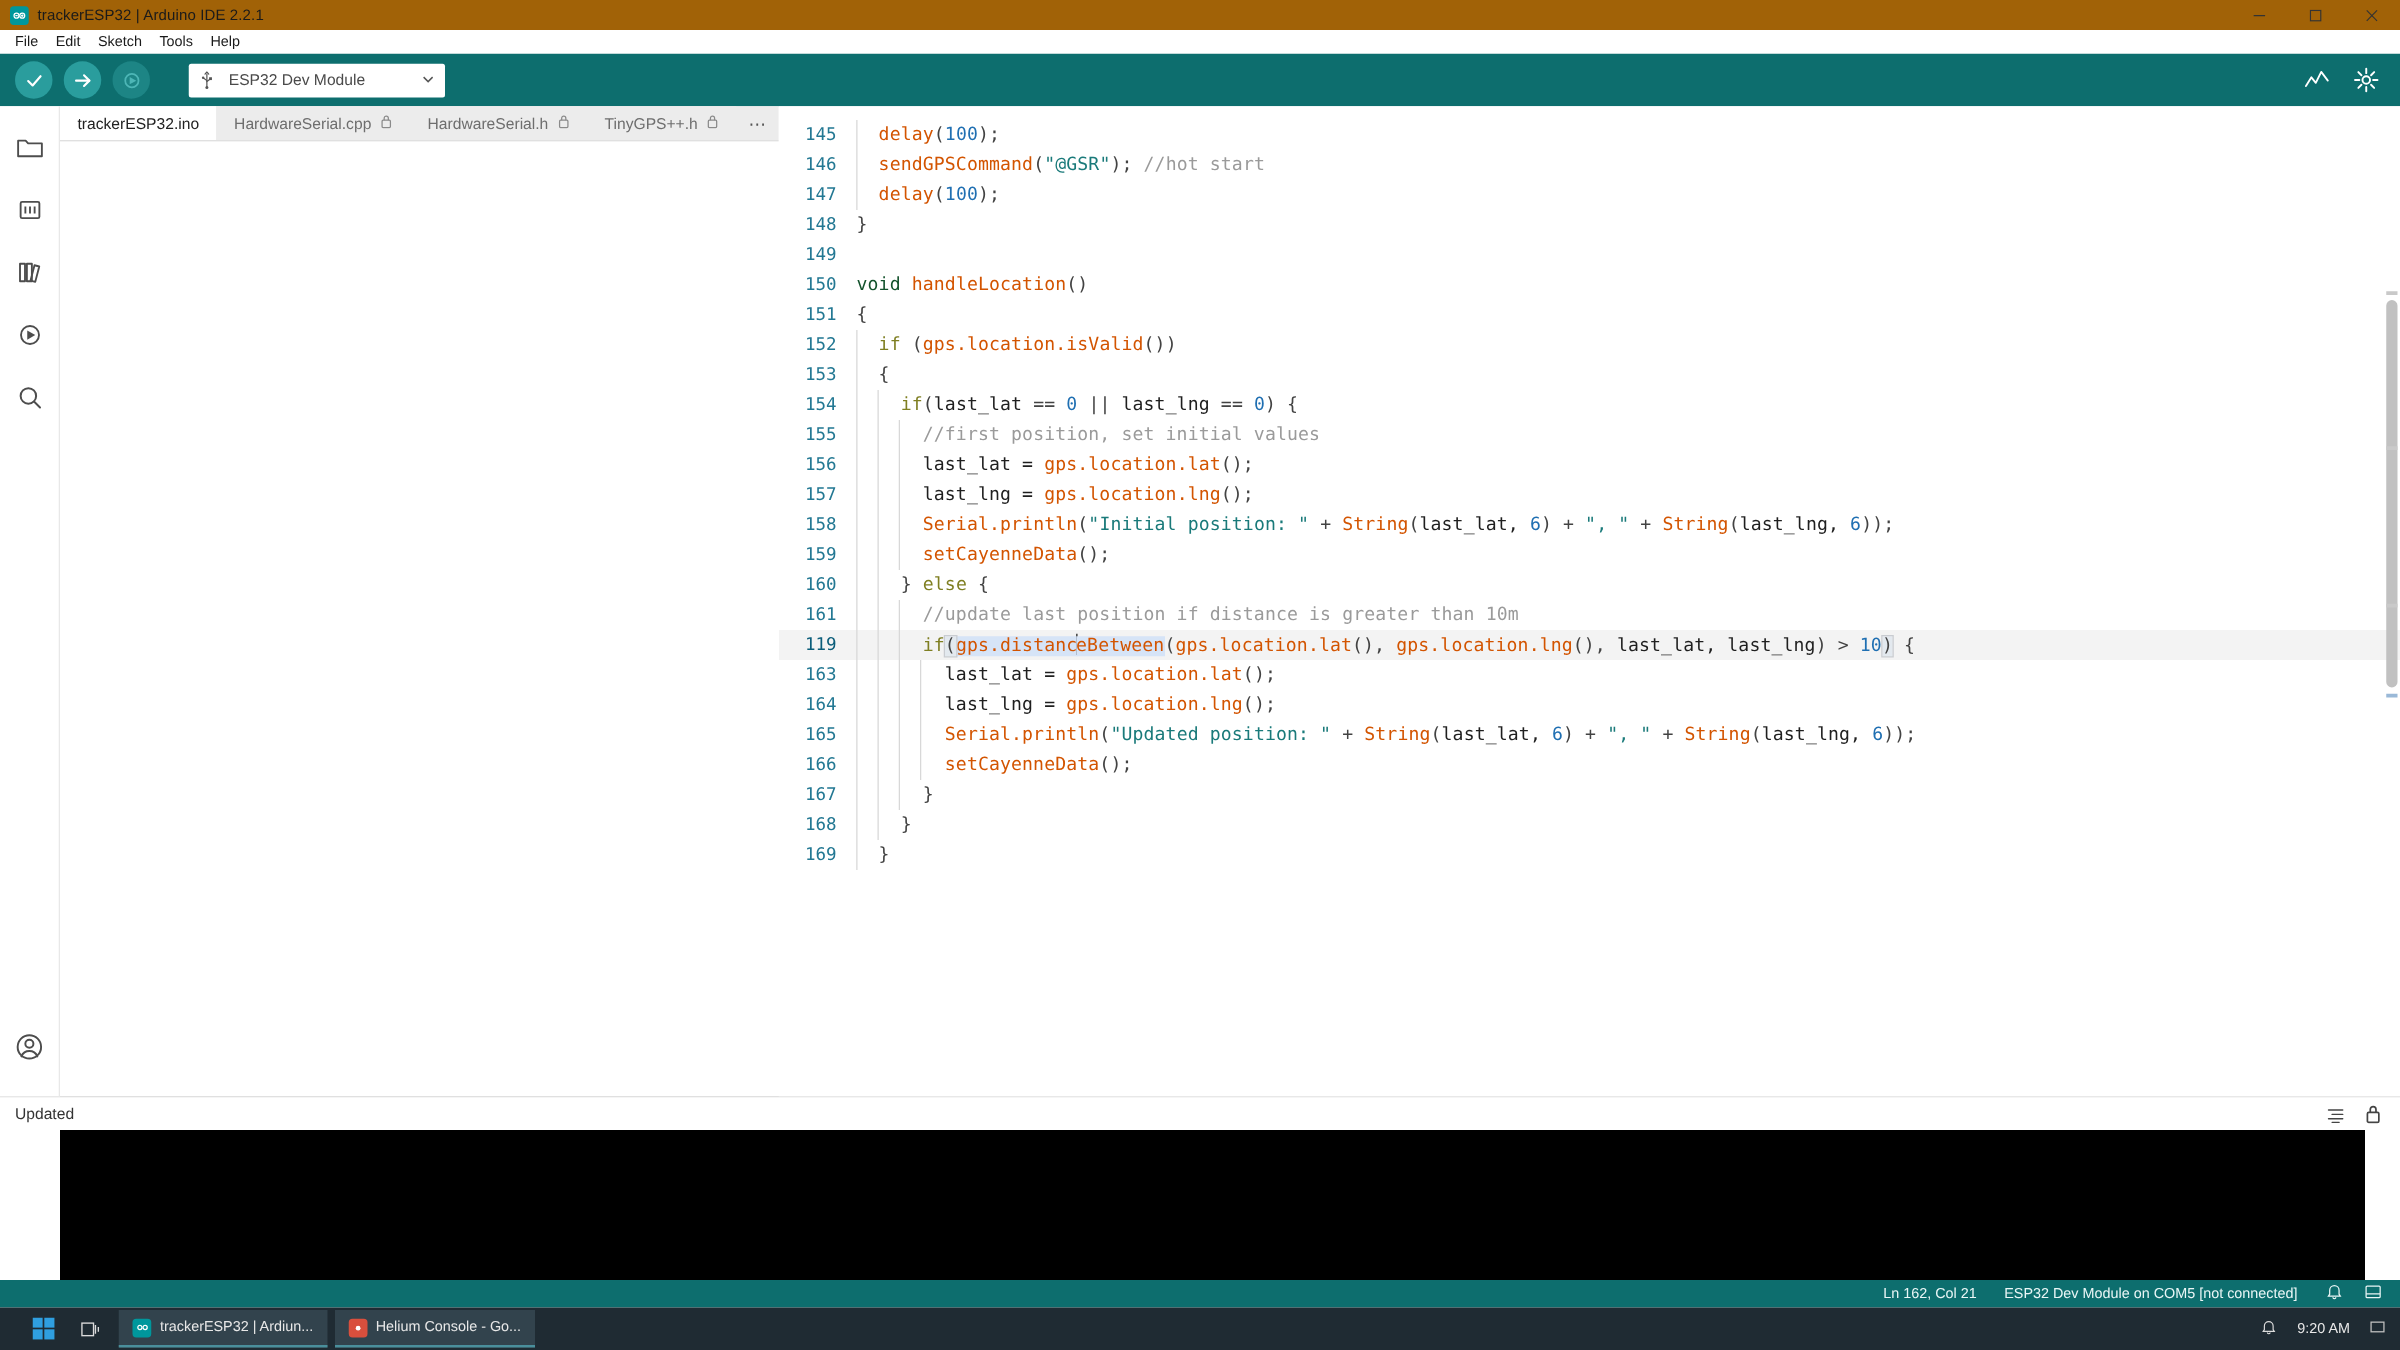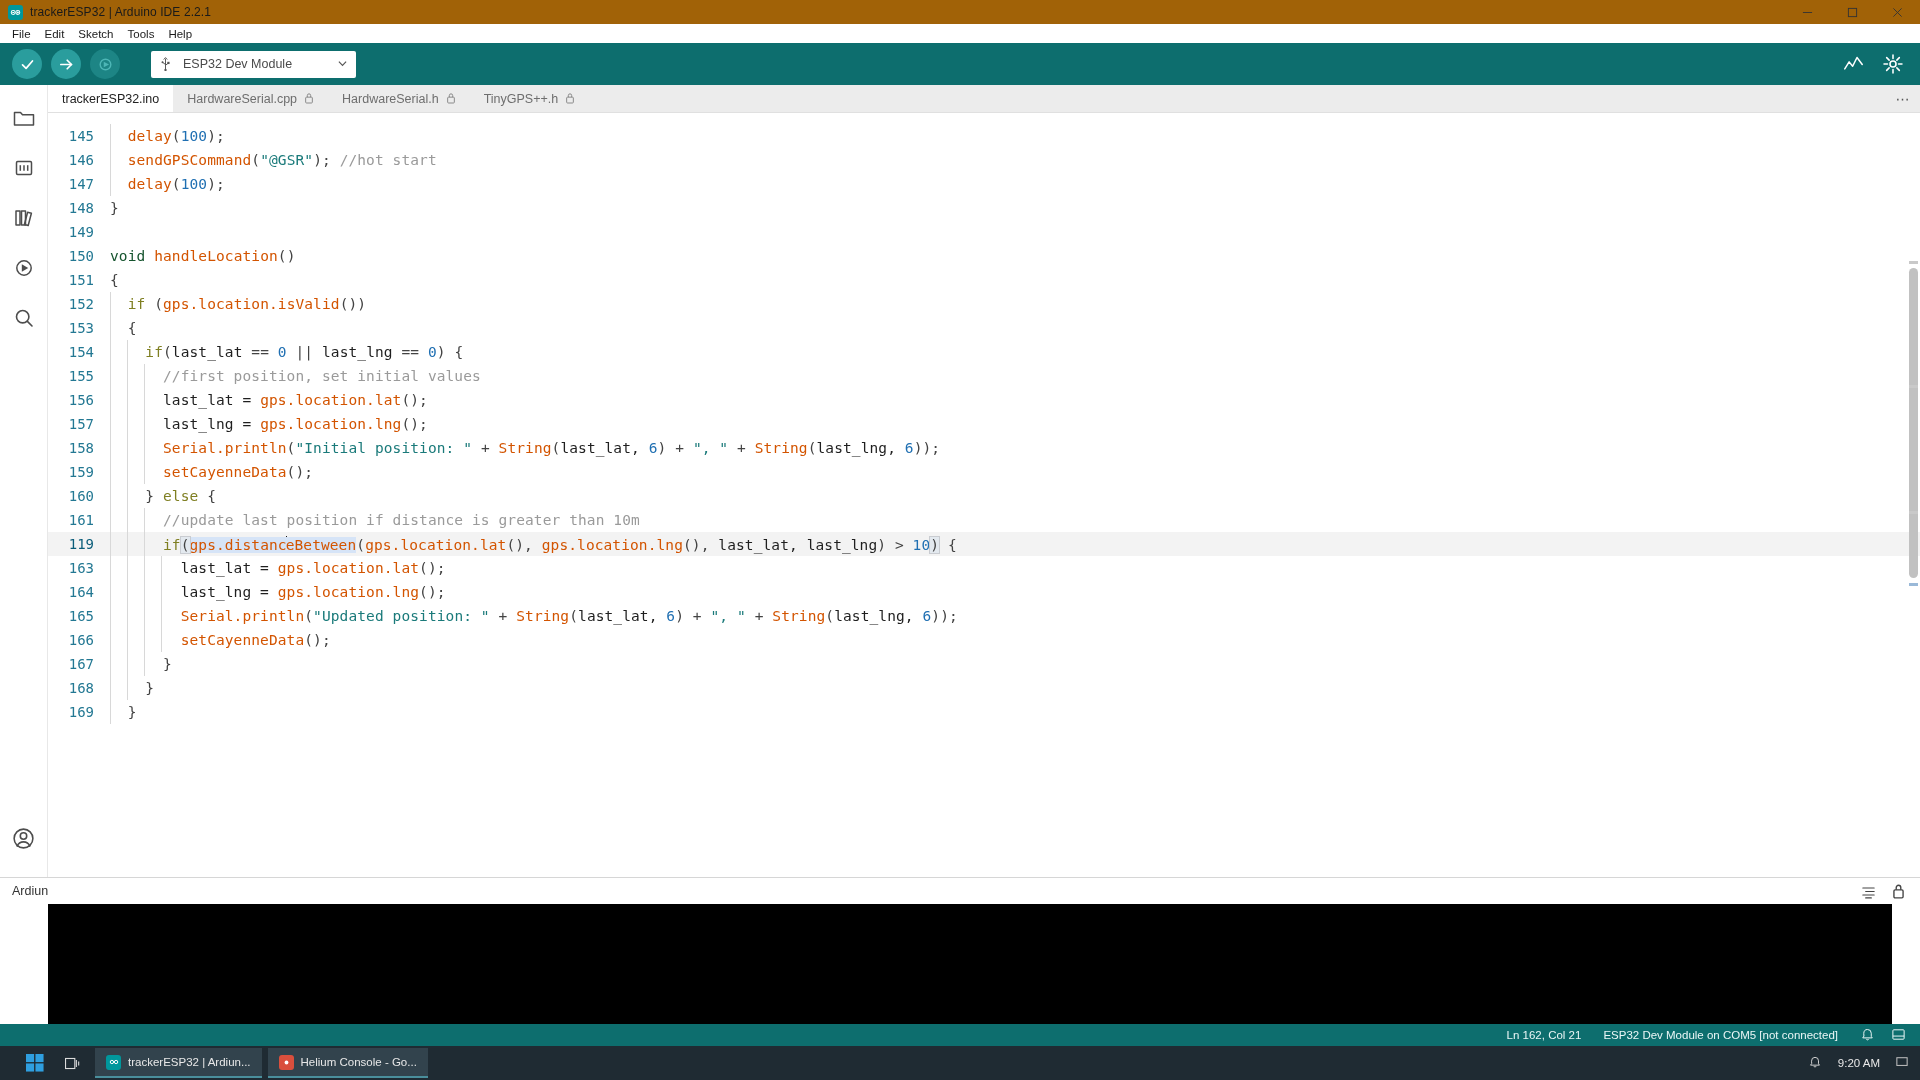--- a/index.html
+++ b/index.html
@@ -68,21 +68,21 @@
     display: flex; flex-direction: column; align-items: center;
     padding-top: 10px; flex: 0 0 48px; position: relative;
   }
   .act-btn {
     width: 48px; height: 50px; display: flex; align-items: center; justify-content: center;
     cursor: pointer; color: #4d4d4d;
   }
   .act-btn.bottom { position: absolute; bottom: 12px; }
 
   
-  .editor-area { flex: 1 1 auto; display: flex; flex-direction: column; min-width: 0; }
+  .editor-area { flex: 1 1 auto; display: flex; flex-direction: row; min-width: 0; }
 
   .tabbar {
     height: 28px; background: #ececec; display: flex; align-items: stretch;
     flex: 0 0 28px; position: relative; border-bottom: 1px solid #e0e0e0;
   }
   .tab {
     display: flex; align-items: center; padding: 0 14px; font-size: 12.5px;
     color: #6e6e6e; background: #ececec; cursor: pointer; white-space: nowrap;
     gap: 7px;
   }
@@ -543,21 +543,21 @@
               <div style="position: absolute; left: 0px; width: 9px; height: 3px; background: rgb(201, 201, 201); top: 398px;"></div>
               <div style="position: absolute; left: 0px; width: 9px; height: 3px; background: rgb(154, 185, 216); top: 470px;"></div>
             </div>
         </div>
       </div>
     </div>
   </div>
 
   <div class="output-panel">
     <div class="output-header">
-      <span>Ardiun</span>
+      <span>Updated</span>
       <div class="output-actions">
         <span class="out-act">
           <svg width="17" height="17" viewBox="0 0 24 24" fill="none" stroke="#444" stroke-width="1.6" stroke-linecap="round">
             <line x1="4" y1="7" x2="20" y2="7"></line>
               <line x1="8" y1="12" x2="20" y2="12"></line>
             <line x1="4" y1="17" x2="20" y2="17"></line>
               <line x1="8" y1="21" x2="16" y2="21"></line>
           </svg>
         </span>
         <span class="out-act">

